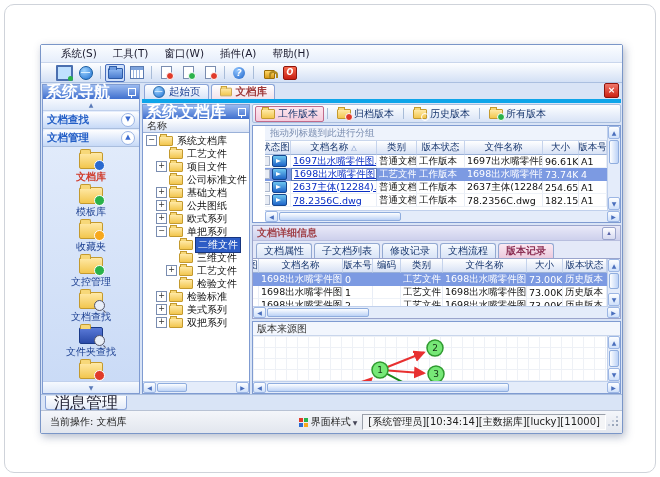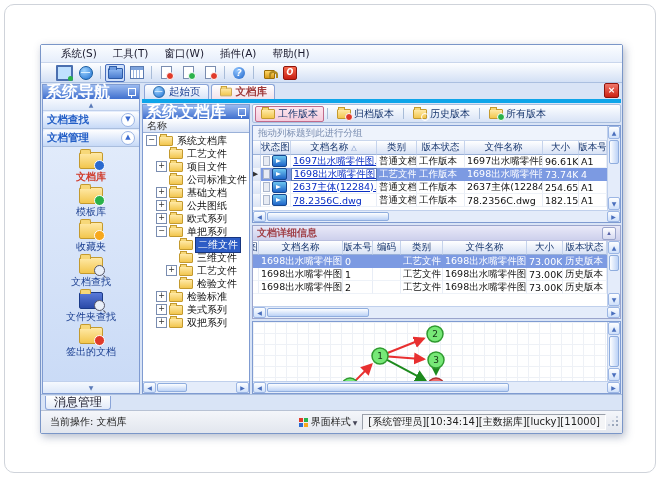--- a/index.html
+++ b/index.html
@@ -94,21 +94,21 @@
   .vbuttons{height:17px;display:flex;align-items:center;background:linear-gradient(#fdfeff,#d8e3f6);
     border:1px solid #a9bede;border-radius:2px;margin-bottom:2px;padding:0 2px;}
   .vbtn{display:flex;align-items:center;gap:3px;height:14px;padding:0 5px;font-size:10px;color:#17366e;border:1px solid transparent;border-radius:2px;}
   .vbtn.active{background:linear-gradient(#fde7ef,#f4cbdc);border-color:#c06a8a;}
   .vsep{width:1px;height:11px;background:#a8bcd8;margin:0 3px;}
   .fold-s{position:relative;width:12px;height:8px;background:linear-gradient(#ffe9a6,#f2c64e);border:1px solid #c49a2e;border-radius:1px;}
   .fold-s::before{content:"";position:absolute;left:0;top:-3px;width:5px;height:2px;background:#f7d879;border:1px solid #c49a2e;border-bottom:none;}
   .fold-s .dot{position:absolute;right:-3px;bottom:-3px;width:6px;height:6px;border-radius:50%;border:1px solid #fff;}
   
   .gridbox{display:flex;flex-direction:column;border:1px solid #7f9bd1;background:#fff;}
-  .maingrid{height:96px;}
+  .maingrid{height:96px;padding-left:12px;}
   .gbody{flex:1;display:flex;min-height:0;}
   .gtable{flex:1;overflow:hidden;}
   .hintrow{height:14px;background:#eef3fc;border-bottom:1px solid #c9d6ec;color:#7a8db0;font-size:9.5px;display:flex;align-items:center;padding:0 5px;}
   .trow{display:flex;height:13px;align-items:stretch;white-space:nowrap;justify-content:flex-end;}
   .thead .c{background:linear-gradient(#ffffff,#d8e2f5);border-right:1px solid #c5d3ec;border-bottom:1px solid #9ab1d8;
     color:#17366e;font-size:9.5px;display:flex;align-items:center;justify-content:center;height:14px;}
   .thead{height:14px;}
   .c{flex:0 0 auto;overflow:hidden;font-size:9.5px;display:flex;align-items:center;padding:0 2px;box-sizing:border-box;}
   .dcell{border-right:1px solid #e8edf6;border-bottom:1px solid #eef2f8;color:#111;}
   .gut{flex:0 0 10px;background:linear-gradient(#f4f7fd,#dde6f6);border-right:1px solid #c5d3ec;border-bottom:1px solid #dfe6f2;
@@ -134,21 +134,21 @@
   .dtab.active{background:linear-gradient(#fbe9f2,#eccadd);color:#8a2d52;font-weight:bold;}
   
   .graphbox{flex:1;margin-top:2px;display:flex;flex-direction:column;border:1px solid #7f9bd1;background:#f2f6fd;min-height:0;}
   .glabel{height:13px;display:flex;align-items:center;padding:0 4px;font-size:10px;color:#333;border-bottom:1px solid #c9d6ec;}
   .garea{flex:1;display:flex;min-height:0;}
   .gcanvas{flex:1;position:relative;background:#fff;overflow:hidden;
     background-image:linear-gradient(#eef1f6 1px,transparent 1px),linear-gradient(90deg,#eef1f6 1px,transparent 1px);background-size:11px 11px;}
   
   .btmstrip{height:15px;background:#d9e4f6;border-top:1px solid #aabede;display:flex;align-items:center;padding-left:4px;}
   .btab{height:13px;line-height:13px;padding:0 8px;background:linear-gradient(#fefefe,#e3ebf9);border:1px solid #8aa4d8;
-    border-top:none;border-radius:0 0 3px 3px;font-size:12px;color:#223;}
+    border-top:none;border-radius:0 0 3px 3px;font-size:16px;color:#223;}
   .statusbar{height:22px;background:linear-gradient(#f4f6fa,#e2e6ee);border-top:1px solid #b8c2d4;display:flex;align-items:center;padding:0 3px;font-size:10px;color:#222;}
   .ssec{display:flex;align-items:center;height:16px;padding:0 6px;border-right:1px solid #c2cad8;box-shadow:1px 0 0 #fff;}
   .sfill{flex:1;}
   .style-grid{display:grid;grid-template-columns:4px 4px;grid-template-rows:4px 4px;gap:1px;margin-right:3px;}
   .style-grid i{display:block;} .sg1{background:#e03a2a;} .sg2{background:#2ab24a;} .sg3{background:#2a6ad0;} .sg4{background:#f7a81d;}
   .dd{font-size:6px;color:#445;margin:0 5px 0 2px;}
   .session{height:14px;line-height:14px;padding:0 5px;background:#f4f5f7;border:1px solid;border-color:#9aa0aa #fff #fff #9aa0aa;color:#222;}
   .rgrip{width:10px;height:10px;margin-left:3px;position:relative;}
   .rgrip::after{content:"";position:absolute;right:1px;bottom:1px;width:2px;height:2px;background:#9aa6ba;
     box-shadow:-4px 0 #9aa6ba,0 -4px #9aa6ba,-8px 0 #c6cedd,-4px -4px #c6cedd,0 -8px #c6cedd;}
@@ -242,20 +242,26 @@
             <span class="icon-lg">
               <i class="ov green"></i>
             </span>
             <span class="lbl">模板库</span>
           </div>
           <div class="sb-item">
             <span class="icon-lg">
               <i class="ov star"></i>
             </span>
             <span class="lbl">收藏夹</span>
+          </div>
+          <div class="sb-item">
+            <span class="icon-lg">
+              <i class="ov green"></i>
+            </span>
+            <span class="lbl">文控管理</span>
           </div>
           <div class="sb-item">
             <span class="icon-lg">
               <i class="ov mag"></i>
             </span>
             <span class="lbl">文档查找</span>
           </div>
           <div class="sb-item">
             <span class="icon-lg bino">
               <i class="ov mag"></i>
@@ -502,20 +508,27 @@
               <span class="sbtn">▶</span>
             </div>
           </div>
 
           <div class="detailbox">
             <div class="dtitle">
               <span>文档详细信息</span>
               <span class="sp"></span>
               <span class="dcollapse">▴</span>
             </div>
+            <div class="dtabs" id="detailTabs">
+                <span class="dtab">文档属性</span>
+                <span class="dtab">子文档列表</span>
+                <span class="dtab">修改记录</span>
+                <span class="dtab">文档流程</span>
+                <span class="dtab active">版本记录</span>
+              </div>
             <div class="gbody" style="background:#fff;">
               <div class="gtable">
                 <div id="detailTableHead">
                     <div class="trow thead">
                       <span class="c gut"></span>
                       <span class="c" style="flex-basis: 30px;">状态图</span>
                       <span class="c" style="flex-basis: 84px;">文档名称</span>
                       <span class="c" style="flex-basis: 30px;">版本号</span>
                       <span class="c" style="flex-basis: 28px;">编码</span>
                       <span class="c" style="flex-basis: 42px;">类别</span>
@@ -575,20 +588,21 @@
             </div>
             <div class="hscroll">
               <span class="sbtn">◀</span>
               <span class="sthumb-h" style="width:100px;"></span>
               <span class="strack"></span>
               <span class="sbtn">▶</span>
             </div>
           </div>
 
           <div class="graphbox">
+            <div class="glabel">版本来源图</div>
             <div class="garea">
               <div class="gcanvas" id="graphCanvas"><svg width="349" height="78">
                     <defs>
                       <marker id="arrow-red" markerWidth="7" markerHeight="7" refX="5" refY="3" orient="auto">
                         <path d="M0,0 L6,3 L0,6 Z" fill="#e83030"></path>
                       </marker>
                       <marker id="arrow-green" markerWidth="7" markerHeight="7" refX="5" refY="3" orient="auto">
                         <path d="M0,0 L6,3 L0,6 Z" fill="#1d8a1d"></path>
                       </marker>
                     </defs>

